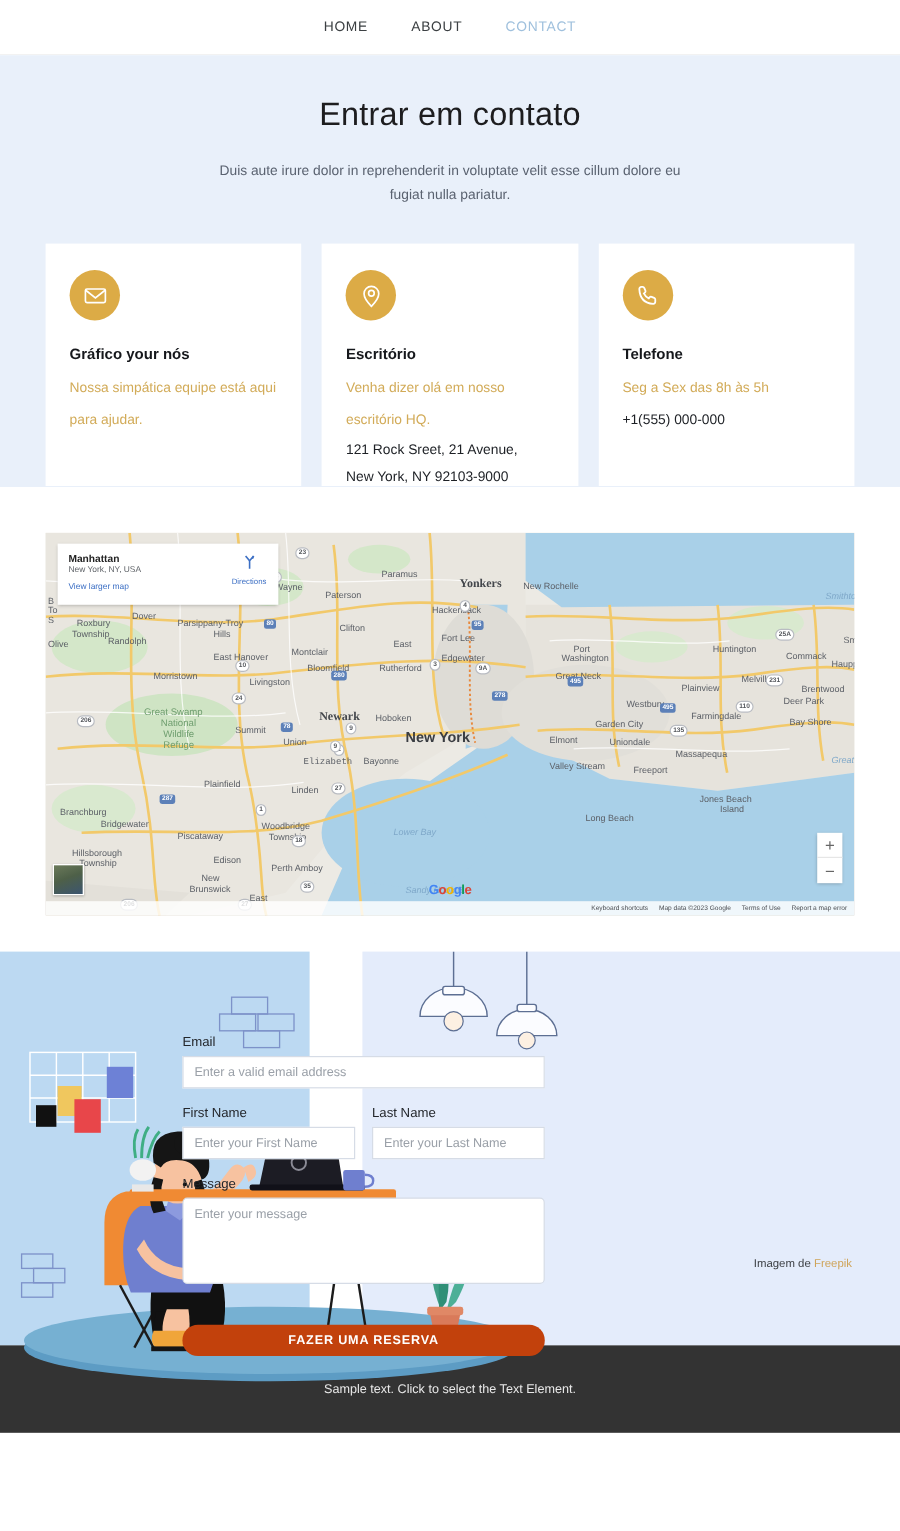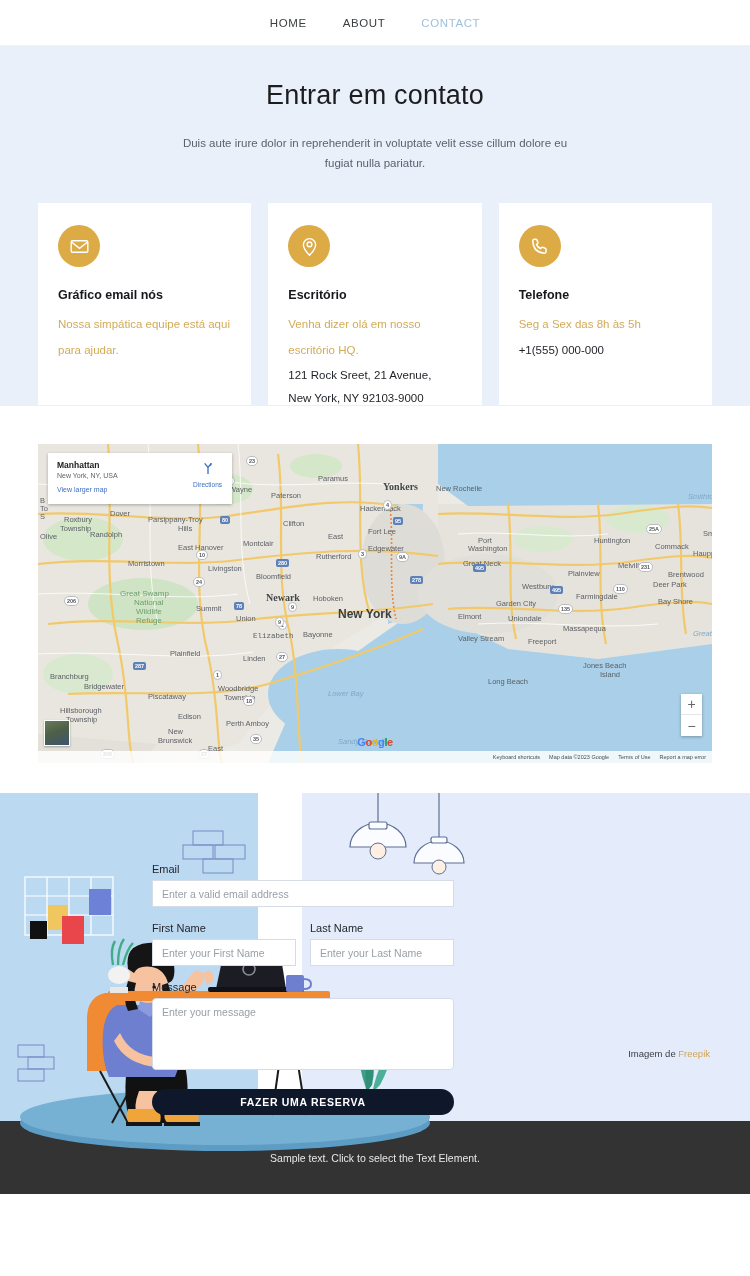--- a/index.html
+++ b/index.html
@@ -143,22 +143,22 @@
   .inp::placeholder { color: #9aa0a8; }
   .row2 { display: flex; gap: 14px; margin-top: 15px; }
   .row2 > div { flex: 1; }
   .ta {
     width: 100%; height: 72px; border: 1px solid #d6dce6; border-radius: 4px;
     background: #fff; font-size: 10.5px; color: #2b2f36; padding: 7px 9px;
     font-family: "Liberation Sans", sans-serif; outline: none; resize: none;
   }
   .ta::placeholder { color: #9aa0a8; }
   .submit-btn {
-    width: 100%; height: 26px; margin-top: 15px; border: none; border-radius: 13px;
-    background: #0f172a; color: #fff; font-size: 10.5px; font-weight: bold;
+    width: 100%; height: 26px; margin-top: 29px; border: none; border-radius: 13px;
+    background: #c2410c; color: #fff; font-size: 10.5px; font-weight: bold;
     letter-spacing: .7px; cursor: pointer; font-family: "Liberation Sans", sans-serif;
   }
   .credit {
     position: absolute; right: 40px; bottom: 62px; font-size: 9.5px; color: #3a3d42;
   }
   .credit a { color: #cfa45a; text-decoration: none; cursor: pointer; }
 
   
   .footer {
     height: 73px; background: #333333; display: flex;
@@ -183,21 +183,21 @@
 
     <div class="cards">
 
       <div class="card">
         <div class="icon-circle">
           <svg width="21" height="21" viewBox="0 0 24 24" fill="none" stroke="#ffffff" stroke-width="1.6">
             <rect x="2.5" y="5.5" width="19" height="13" rx="1.5"></rect>
             <path d="M2.5 6.5 L12 14 L21.5 6.5"></path>
           </svg>
         </div>
-        <div class="card-title">Gráfico email nós</div>
+        <div class="card-title">Gráfico your nós</div>
         <div class="card-accent">Nossa simpática equipe está aqui</div>
         <div class="card-accent">para ajudar.</div>
       </div>
 
       <div class="card">
         <div class="icon-circle">
           <svg width="21" height="21" viewBox="0 0 24 24" fill="none" stroke="#ffffff" stroke-width="1.6">
             <path d="M12 22s7-7.2 7-12a7 7 0 1 0-14 0c0 4.8 7 12 7 12z"></path>
             <circle cx="12" cy="9.6" r="2.7"></circle>
           </svg>
@@ -281,21 +281,21 @@
       <div id="map-labels">
           <div class="map-label big" style="left: 300px; top: 163px;">New York</div>
           <div class="map-label mid" style="left: 228px; top: 148px;">Newark</div>
           <div class="map-label mid" style="left: 345px; top: 37px;">Yonkers</div>
           <div class="map-label " style="left: 280px; top: 30px;">Paramus</div>
           <div class="map-label " style="left: 233px; top: 47px;">Paterson</div>
           <div class="map-label " style="left: 191px; top: 41px;">Wayne</div>
           <div class="map-label " style="left: 322px; top: 60px;">Hackensack</div>
           <div class="map-label " style="left: 245px; top: 75px;">Clifton</div>
           <div class="map-label " style="left: 205px; top: 95px;">Montclair</div>
-          <div class="map-label " style="left: 218px; top: 108px; margin-top: 20px;">Bloomfield</div>
+          <div class="map-label " style="left: 218px; top: 108px;">Bloomfield</div>
           <div class="map-label " style="left: 140px; top: 99px;">East Hanover</div>
           <div class="map-label " style="left: 170px; top: 120px;">Livingston</div>
           <div class="map-label " style="left: 90px; top: 115px;">Morristown</div>
           <div class="map-label " style="left: 52px; top: 86px;">Randolph</div>
           <div class="map-label " style="left: 110px; top: 71px;">Parsippany-Troy</div>
           <div class="map-label " style="left: 140px; top: 80px;">Hills</div>
           <div class="map-label " style="left: 72px; top: 65px;">Dover</div>
           <div class="map-label " style="left: 26px; top: 71px;">Roxbury</div>
           <div class="map-label " style="left: 22px; top: 80px;">Township</div>
           <div class="map-label " style="left: 158px; top: 160px;">Summit</div>

